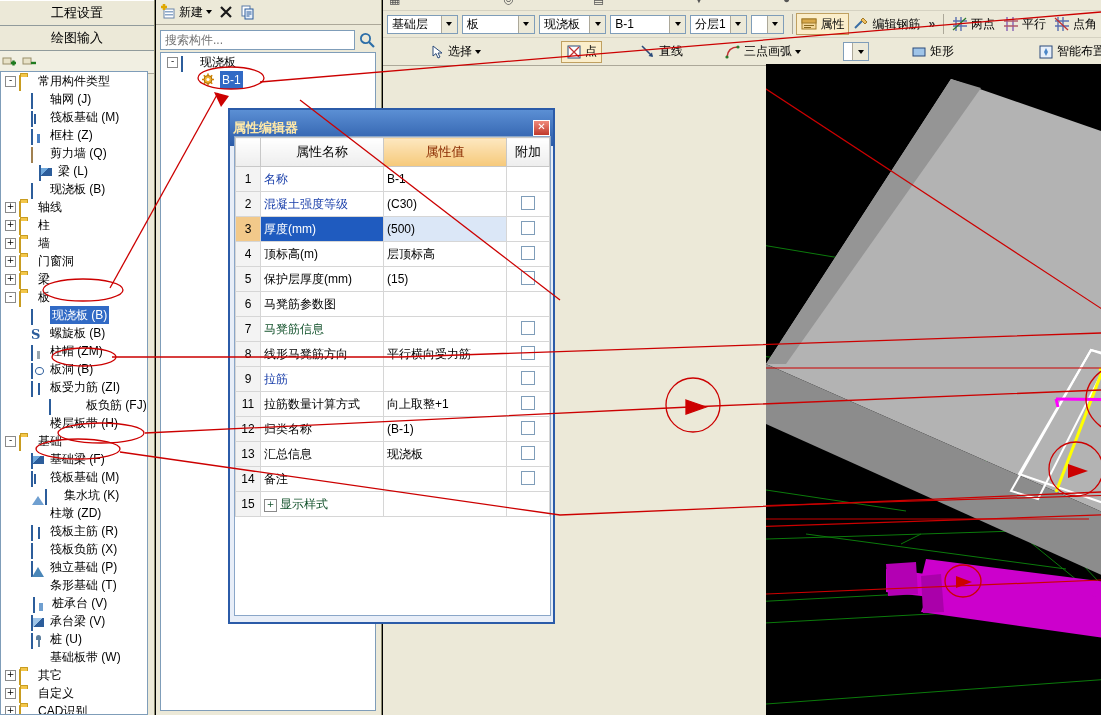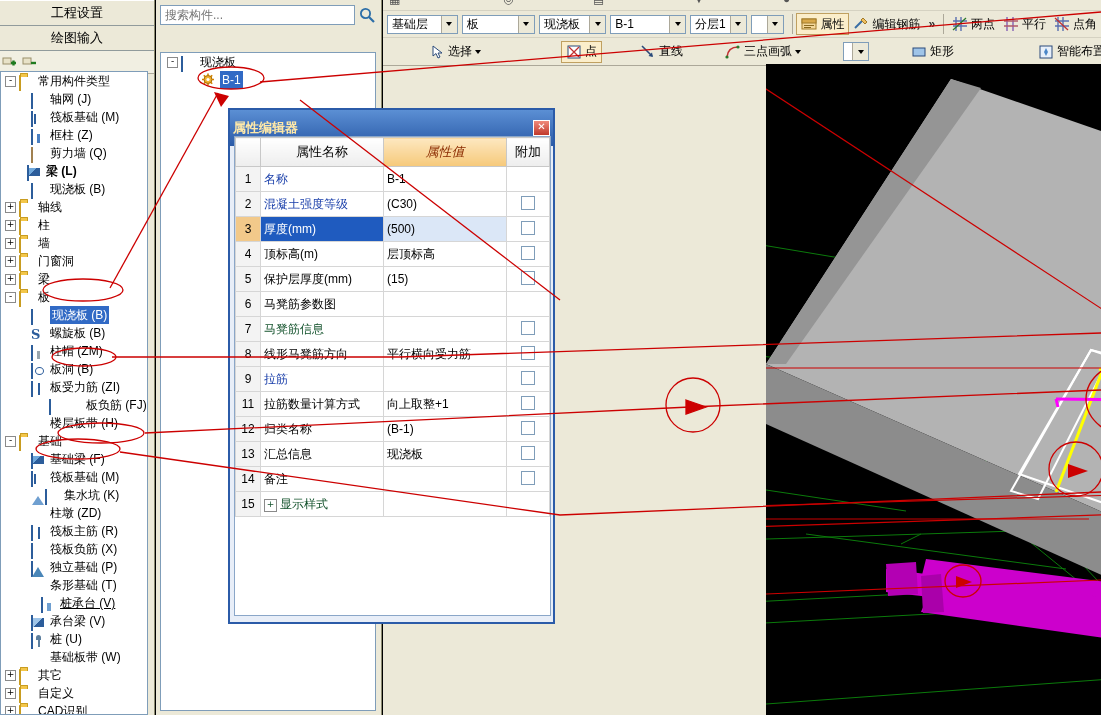--- a/index.html
+++ b/index.html
@@ -139,21 +139,21 @@
              align-items:center;padding:0 3px;}
   #dlg-title .t{color:#ffe9a8;font-weight:bold;font-size:13px;flex:1;}
   #dlg-close{width:15px;height:14px;background:linear-gradient(#f08a7a,#c0392b);
              border:1px solid #fff;color:#fff;font-size:10px;line-height:12px;text-align:center;
              font-family:"DejaVu Sans",sans-serif;}
   #prop-table{position:absolute;left:4px;top:26px;width:317px;height:480px;
               background:#fff;border:1px solid #8aa6c8;box-sizing:border-box;overflow:hidden;}
   table.pt{border-collapse:collapse;width:100%;table-layout:fixed;}
   table.pt th{height:26px;font-size:13px;font-weight:normal;color:#000;
       border:1px solid #c8c8c8;background:linear-gradient(#ffffff,#ededed);}
-  table.pt th.val{background:linear-gradient(#fde7c0,#f6c97a);color:#8a2b00;font-style:italic;}
+  table.pt th.val{background:linear-gradient(#fde7c0,#f6c97a);color:#8a2b00;}
   table.pt th.idx{width:22px;background:linear-gradient(#ffffff,#ededed);}
   table.pt th.add{width:40px;}
   table.pt td{height:24px;font-size:12px;border:1px solid #d6d6d6;padding:0 3px;
       overflow:hidden;white-space:nowrap;}
   td.idx{width:22px;text-align:center;background:#f3f3f3;color:#000;font-size:11px;}
   td.add{width:40px;text-align:center;}
   .cb{display:inline-block;width:12px;height:12px;border:1px solid #7f9db9;background:#fff;}
   tr.hl td.idx{background:#f2c98a;}
   tr.hl td.nm{background:#1f5bbf;color:#fff;}
   tr.hl td.vl{background:#dbe7f7;}
@@ -207,21 +207,21 @@
         <div class="node" style="padding-left: 18px;">
           <span class="exp blank"></span>
           <span class="nodeicon"><span class="ci col"></span></span>
           <span class="lbl">框柱 (Z)</span>
         </div>
         <div class="node" style="padding-left: 18px;">
           <span class="exp blank"></span>
           <span class="nodeicon"><span class="ci wall"></span></span>
           <span class="lbl">剪力墙 (Q)</span>
         </div>
-        <div class="node" style="padding-left: 14px; font-weight: bold;">
+        <div class="node" style="padding-left: 26px;">
           <span class="exp blank"></span>
           <span class="nodeicon"><span class="ci beam"></span></span>
           <span class="lbl">梁 (L)</span>
         </div>
         <div class="node" style="padding-left: 18px;">
           <span class="exp blank"></span>
           <span class="nodeicon"><span class="ci slab"></span></span>
           <span class="lbl">现浇板 (B)</span>
         </div>
         <div class="node" style="padding-left: 4px;">
@@ -327,21 +327,21 @@
         <div class="node" style="padding-left: 18px;">
           <span class="exp blank"></span>
           <span class="nodeicon"><span class="ci indep"></span></span>
           <span class="lbl">独立基础 (P)</span>
         </div>
         <div class="node" style="padding-left: 18px;">
           <span class="exp blank"></span>
           <span class="nodeicon"><span class="ci tri2"></span></span>
           <span class="lbl">条形基础 (T)</span>
         </div>
-        <div class="node" style="padding-left: 28px; text-decoration: underline;">
+        <div class="node" style="padding-left: 20px;">
           <span class="exp blank"></span>
           <span class="nodeicon"><span class="ci capt"></span></span>
           <span class="lbl">桩承台 (V)</span>
         </div>
         <div class="node" style="padding-left: 18px;">
           <span class="exp blank"></span>
           <span class="nodeicon"><span class="ci capbeam"></span></span>
           <span class="lbl">承台梁 (V)</span>
         </div>
         <div class="node" style="padding-left: 18px;">
@@ -366,20 +366,46 @@
         </div>
         <div class="node" style="padding-left: 4px;">
           <span class="exp">+</span>
           <span class="nodeicon"><span class="fold"></span></span>
           <span class="lbl">CAD识别</span>
         </div>
       </div>
   </div>
 
   <div id="comp-panel">
+    <div id="comp-toolbar">
+      <span class="tb-item">
+        <span class="ic">
+          <svg width="16" height="16" viewBox="0 0 16 16">
+            <rect x="4" y="5" width="10" height="9" fill="#fff" stroke="#6a85a8"></rect>
+            <rect x="5" y="7" width="8" height="1.5" fill="#8aa6c8"></rect>
+            <rect x="5" y="10" width="8" height="1.5" fill="#8aa6c8"></rect>
+            <path d="M1 3 h6 M4 0 v6" stroke="#e0a800" stroke-width="2.6"></path>
+          </svg>
+        </span>
+        <span>新建</span>
+        <span class="caret"></span>
+      </span>
+      <span class="ic">
+        <svg width="16" height="16" viewBox="0 0 16 16">
+          <path d="M3 3 L13 13 M13 3 L3 13" stroke="#1a1a1a" stroke-width="2.2"></path>
+        </svg>
+      </span>
+      <span class="ic">
+        <svg width="16" height="16" viewBox="0 0 16 16">
+          <rect x="2" y="2" width="8" height="10" fill="#fff" stroke="#5a7ba5"></rect>
+          <rect x="5" y="5" width="8" height="10" fill="#e8f0fa" stroke="#2c5d9b"></rect>
+          <path d="M6.5 8 h5 M6.5 10 h5 M6.5 12 h3" stroke="#2c5d9b"></path>
+        </svg>
+      </span>
+    </div>
     <div id="search-row">
       <input id="search-input" type="text" placeholder="搜索构件..." style="">
       <span id="search-btn">
         <svg width="18" height="18" viewBox="0 0 18 18">
           <circle cx="7.5" cy="7.5" r="4.6" fill="none" stroke="#2c6ea8" stroke-width="1.8"></circle>
           <path d="M11 11 L16 16" stroke="#2c6ea8" stroke-width="2.2"></path>
         </svg>
       </span>
     </div>
     <div id="comp-tree">

